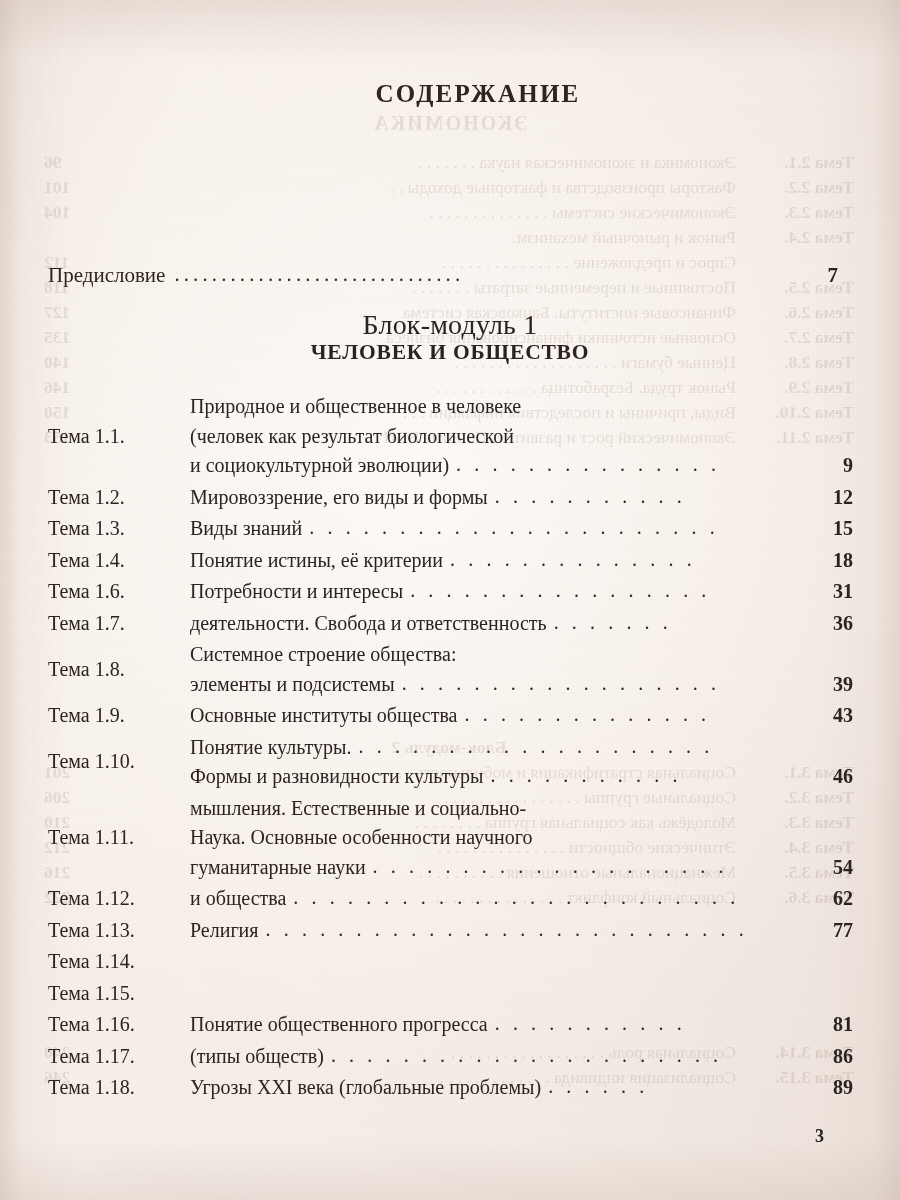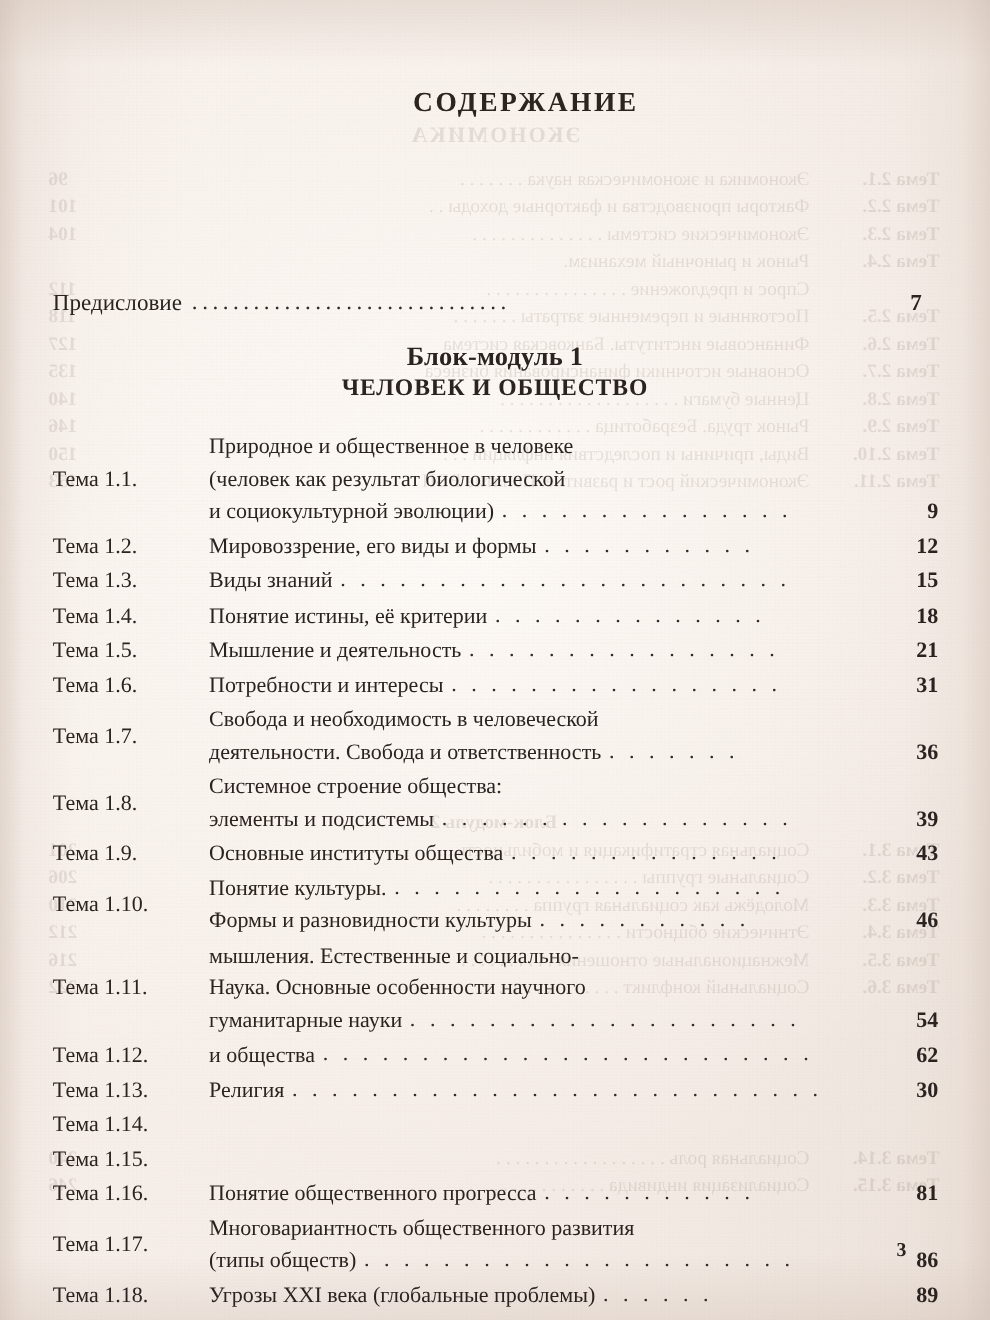--- a/index.html
+++ b/index.html
@@ -140,22 +140,22 @@
   }
 
   .block-head {
     position: absolute;
     top: 312px;
     left: 0;
     width: 900px;
     text-align: center;
   }
   .block-head .bh-1 {
-    font-size: 24px;
-    font-weight: bold;
+    font-size: 28px;
+    font-weight: normal;
     line-height: 26px;
     letter-spacing: .2px;
   }
   .block-head .bh-2 {
     font-size: 21.5px;
     font-weight: bold;
     line-height: 28px;
     letter-spacing: .8px;
   }
 
@@ -404,48 +404,33 @@
         <div class="te-label">Тема 1.4.</div>
         <div class="te-body">
           <div class="te-line">
             <span class="te-text">Понятие истины, её критерии</span>
             <span class="te-dots">. . . . . . . . . . . . . .</span>
             <span class="te-page">18</span>
           </div>
         </div>
       </div>
       <div class="toc-entry">
-        <div class="te-label">Тема 1.5.</div>
-        <div class="te-body">
-          <div class="te-line">
-            <span class="te-text">Мышление и деятельность</span>
-            <span class="te-dots">. . . . . . . . . . . . . . . .</span>
-            <span class="te-page">21</span>
-          </div>
-        </div>
-      </div>
-      <div class="toc-entry">
         <div class="te-label">Тема 1.6.</div>
         <div class="te-body">
           <div class="te-line">
             <span class="te-text">Потребности и интересы</span>
             <span class="te-dots">. . . . . . . . . . . . . . . . .</span>
             <span class="te-page">31</span>
           </div>
         </div>
       </div>
       <div class="toc-entry">
         <div class="te-label">Тема 1.7.</div>
         <div class="te-body">
           <div class="te-line">
-            <span class="te-text">Свобода и необходимость в человеческой</span>
-            <span class="te-dots empty"></span>
-            <span class="te-page blank"></span>
-          </div>
-          <div class="te-line">
             <span class="te-text">деятельности. Свобода и ответственность</span>
             <span class="te-dots">. . . . . . .</span>
             <span class="te-page">36</span>
           </div>
         </div>
       </div>
       <div class="toc-entry">
         <div class="te-label">Тема 1.8.</div>
         <div class="te-body">
           <div class="te-line">
@@ -514,21 +499,21 @@
             <span class="te-page">62</span>
           </div>
         </div>
       </div>
       <div class="toc-entry">
         <div class="te-label">Тема 1.13.</div>
         <div class="te-body">
           <div class="te-line">
             <span class="te-text">Религия</span>
             <span class="te-dots">. . . . . . . . . . . . . . . . . . . . . . . . . . .</span>
-            <span class="te-page">30</span>
+            <span class="te-page">77</span>
           </div>
         </div>
       </div>
       <div class="toc-entry">
         <div class="te-label">Тема 1.14.</div>
       </div>
       <div class="toc-entry">
         <div class="te-label">Тема 1.15.</div>
       </div>
       <div class="toc-entry">
@@ -538,25 +523,20 @@
             <span class="te-text">Понятие общественного прогресса</span>
             <span class="te-dots">. . . . . . . . . . .</span>
             <span class="te-page">81</span>
           </div>
         </div>
       </div>
       <div class="toc-entry">
         <div class="te-label">Тема 1.17.</div>
         <div class="te-body">
           <div class="te-line">
-            <span class="te-text">Многовариантность общественного развития</span>
-            <span class="te-dots empty"></span>
-            <span class="te-page blank"></span>
-          </div>
-          <div class="te-line">
             <span class="te-text">(типы обществ)</span>
             <span class="te-dots">. . . . . . . . . . . . . . . . . . . . . .</span>
             <span class="te-page">86</span>
           </div>
         </div>
       </div>
       <div class="toc-entry">
         <div class="te-label">Тема 1.18.</div>
         <div class="te-body">
           <div class="te-line">

